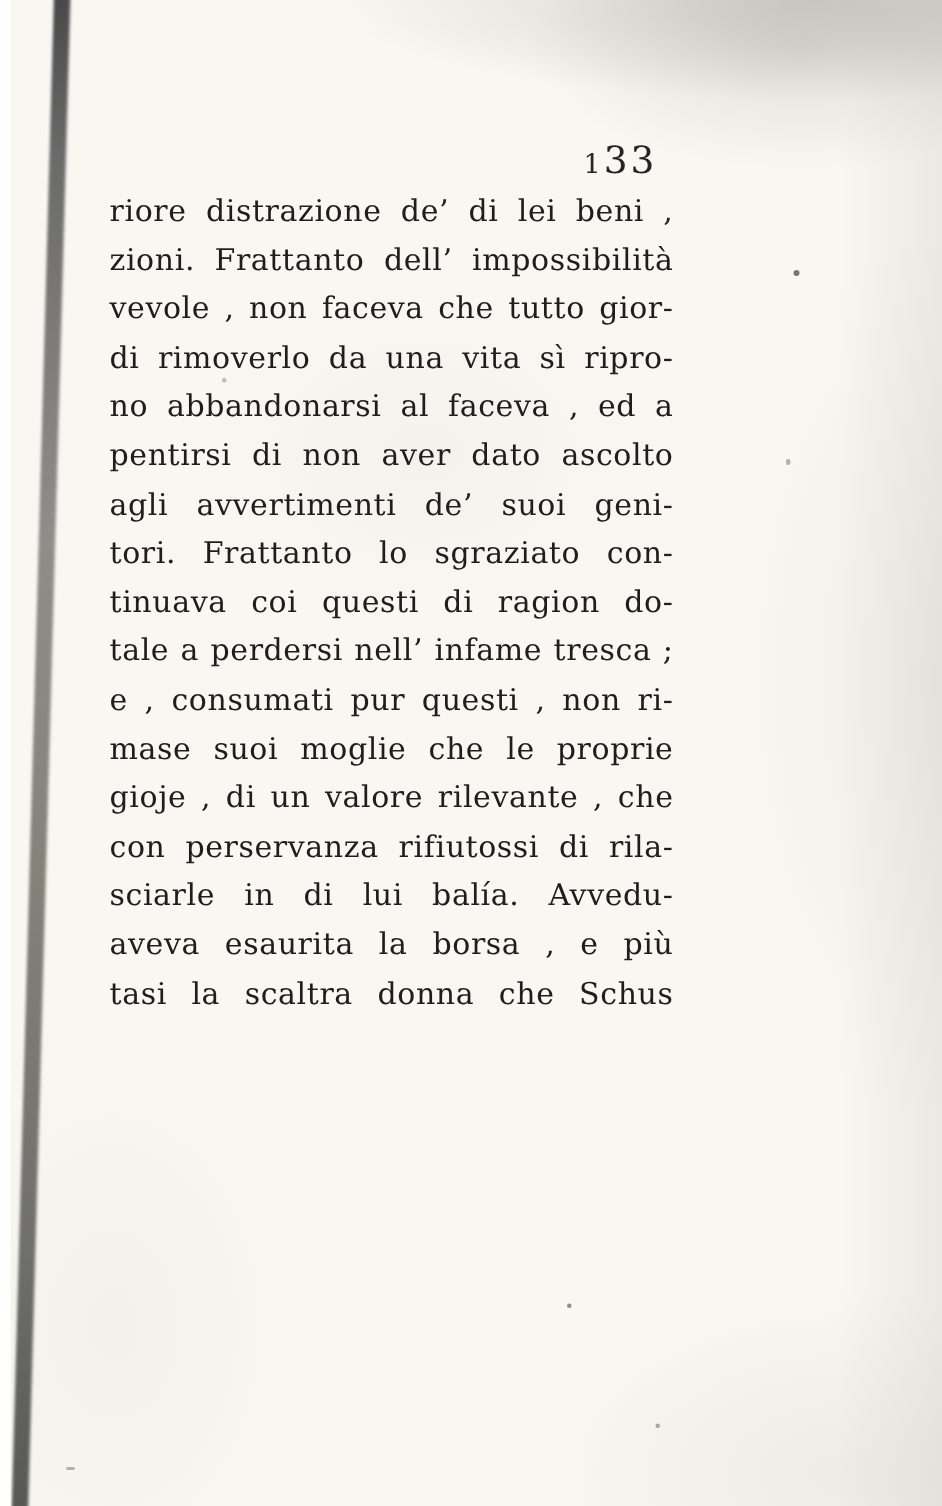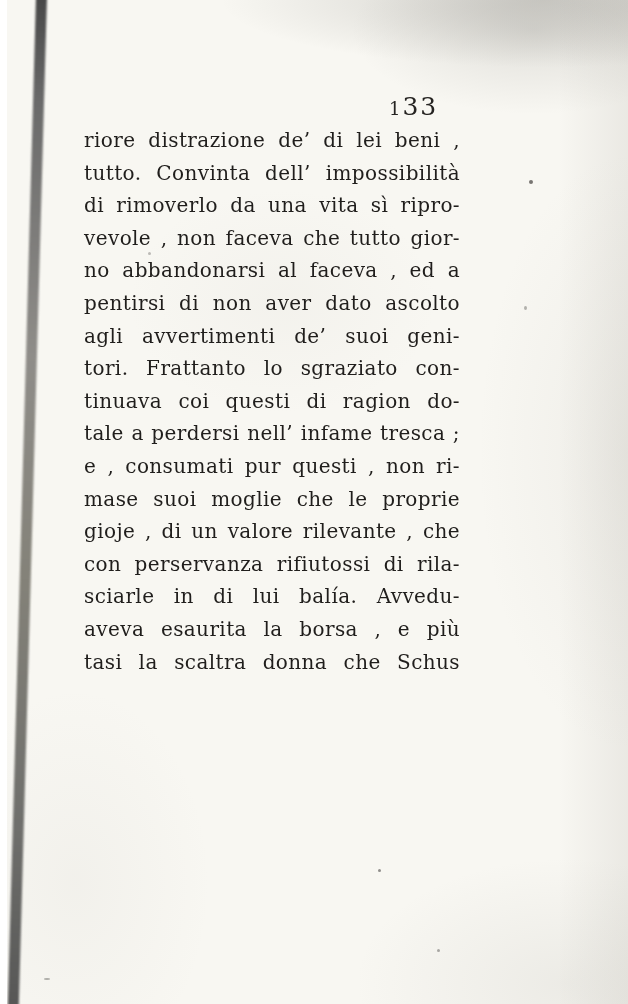--- a/index.html
+++ b/index.html
@@ -73,21 +73,21 @@
     font-size: 25px;
     letter-spacing: 2px;
     z-index: 4;
   }
   
   .page-number::first-letter {
     font-size: 0.72em;
   }
   .text-block {
     position: absolute;
-    left: 84px;
+    left: 73px;
     top: 124px;
     width: 376px;
     color: #201e1c;
     font-size: 20px;
     line-height: 32.6px;
     letter-spacing: 0.4px;
     z-index: 4;
     text-rendering: optimizeLegibility;
   }
   .text-block .line {
@@ -115,23 +115,23 @@
   <div class="paper"></div>
   <div class="haze-top"></div>
   <div class="haze-right"></div>
   <div class="left-margin-strip"></div>
   <div class="spine-shadow"></div>
 
   <div class="page-number">133</div>
 
   <div class="text-block">
       <div class="line">riore distrazione de’ di lei beni ,</div>
-      <div class="line">tutto. Convinta dell’ impossibilità</div>
+      <div class="line">zioni. Frattanto dell’ impossibilità</div>
+      <div class="line">vevole , non faceva che tutto gior-</div>
       <div class="line">di rimoverlo da una vita sì ripro-</div>
-      <div class="line">vevole , non faceva che tutto gior-</div>
       <div class="line">no abbandonarsi al faceva , ed a</div>
       <div class="line">pentirsi di non aver dato ascolto</div>
       <div class="line">agli avvertimenti de’ suoi geni-</div>
       <div class="line">tori. Frattanto lo sgraziato con-</div>
       <div class="line">tinuava coi questi di ragion do-</div>
       <div class="line">tale a perdersi nell’ infame tresca ;</div>
       <div class="line">e , consumati pur questi , non ri-</div>
       <div class="line">mase suoi moglie che le proprie</div>
       <div class="line">gioje , di un valore rilevante , che</div>
       <div class="line">con perservanza rifiutossi di rila-</div>

